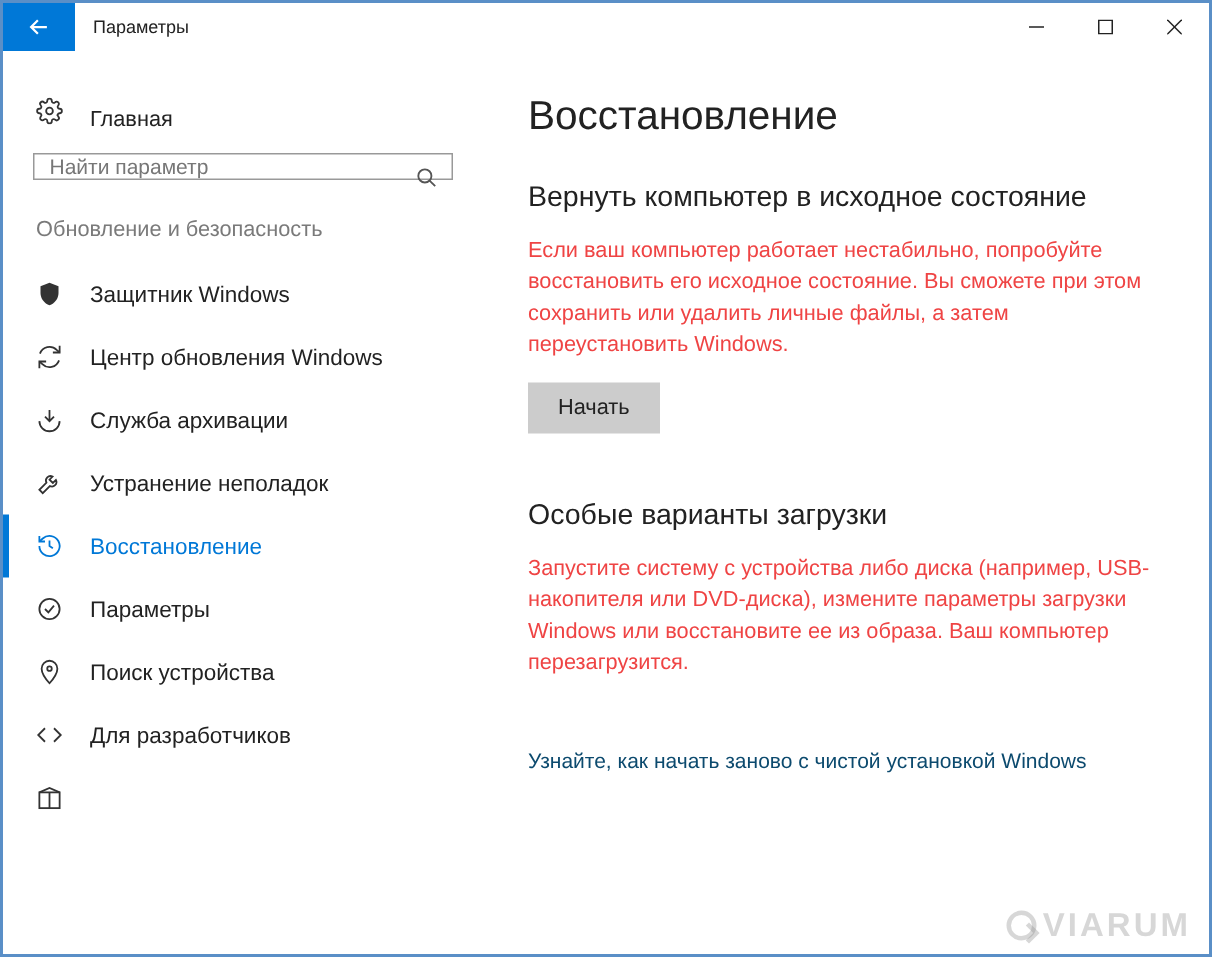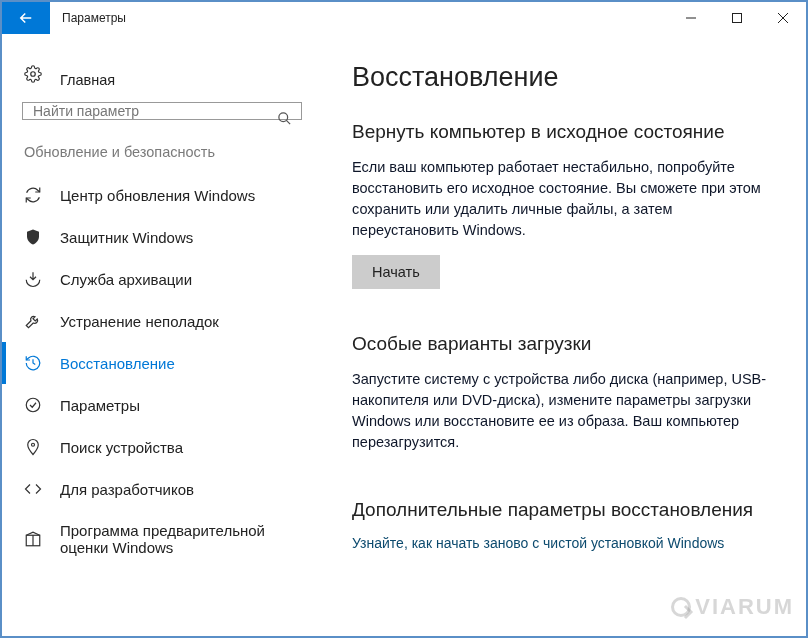--- a/index.html
+++ b/index.html
@@ -29,29 +29,29 @@
 .nav-item { display: flex; align-items: center; padding: 12px 20px 12px 22px; gap: 18px; cursor: pointer; position: relative; }
 .nav-item .icon { width: 18px; display:flex; align-items:center; justify-content:center; color:#333; }
 .nav-item .label { font-size: 15px; color: #222; }
 .nav-item.active::before { content:""; position:absolute; left:0; top:0; bottom:0; width:4px; background:#0078d7; }
 .nav-item.active .label { color: #0078d7; }
 .nav-item.active .icon { color: #0078d7; }
 
 .main { flex: 1; padding: 28px 24px 0 30px; overflow: hidden; }
 .h1 { font-size: 27px; font-weight: 400; color: #222; margin-bottom: 28px; }
 .h2 { font-size: 19px; font-weight: 400; color: #222; margin-bottom: 14px; }
-.para { font-size: 14.5px; line-height: 1.45; color: #0f172a; margin-bottom: 14px; max-width: 420px; }
+.para { font-size: 14.5px; line-height: 1.45; color: #ef4444; margin-bottom: 14px; max-width: 420px; }
 .btn { display: inline-block; background: #ccc; border: none; padding: 9px 20px; font-size: 14.5px; color: #222; cursor: pointer; margin-bottom: 0; }
 .section-gap { height: 44px; }
 .link { color: #0c4a6e; font-size: 14px; cursor: pointer; }
 
 .highlight-box { border: 3px solid #c40000; padding: 8px 10px; display:inline-block; position: relative; }
 .badge { position: absolute; right: -36px; bottom: -6px; width: 22px; height: 22px; border-radius: 50%; background: #c40000; color: #fff; font-size: 13px; font-weight: bold; display:flex; align-items:center; justify-content:center; }
 
-.watermark { position: absolute; right: 12px; bottom: 16px; font-size: 22px; letter-spacing: 2px; color: rgba(140,140,140,0.35); font-weight: 600; pointer-events:none; display:flex; align-items:center; gap:4px;}
+.watermark { position: absolute; right: 12px; bottom: 6px; font-size: 22px; letter-spacing: 2px; color: rgba(140,140,140,0.35); font-weight: 600; pointer-events:none; display:flex; align-items:center; gap:4px;}
 .watermark .wm-circ { width:20px; height:20px; border:3px solid rgba(140,140,140,0.35); border-radius:50%; display:inline-block; position:relative;}
 .watermark .wm-circ::after{content:""; position:absolute; right:-3px; bottom:-3px; width:7px; height:7px; border-right:3px solid rgba(140,140,140,0.35); border-bottom:3px solid rgba(140,140,140,0.35); transform:rotate(-45deg);}
 </style>
 </head>
 <body>
 
 <div class="titlebar">
   <div class="back-btn">
     <svg width="18" height="18" viewBox="0 0 24 24" fill="none" stroke="currentColor" stroke-width="2">
         <path d="M19 12H5M11 18l-6-6 6-6"></path>
@@ -96,34 +96,34 @@
             <circle cx="10" cy="10" r="7"></circle>
             <line x1="21" y1="21" x2="15" y2="15"></line>
           </svg>
       </span>
     </div>
 
     <div class="section-header">Обновление и безопасность</div>
 
     <div class="nav-item">
       <span class="icon">
+          <svg width="18" height="18" viewBox="0 0 24 24" fill="currentColor">
+            <path d="M12 2l8 3v6c0 5-3.4 9.3-8 11-4.6-1.7-8-6-8-11V5l8-3z"></path>
+          </svg>
+        </span>
+      <span class="label">Защитник Windows</span>
+    </div>
+    <div class="nav-item">
+      <span class="icon">
           <svg width="18" height="18" viewBox="0 0 24 24" fill="none" stroke="currentColor" stroke-width="1.6">
             <path d="M21 2v6h-6M3 22v-6h6"></path>
             <path d="M3.51 9a9 9 0 0 1 14.85-3.36L21 8M20.49 15a9 9 0 0 1-14.85 3.36L3 16"></path>
           </svg>
         </span>
       <span class="label">Центр обновления Windows</span>
-    </div>
-    <div class="nav-item">
-      <span class="icon">
-          <svg width="18" height="18" viewBox="0 0 24 24" fill="currentColor">
-            <path d="M12 2l8 3v6c0 5-3.4 9.3-8 11-4.6-1.7-8-6-8-11V5l8-3z"></path>
-          </svg>
-        </span>
-      <span class="label">Защитник Windows</span>
     </div>
     <div class="nav-item">
       <span class="icon">
           <svg width="18" height="18" viewBox="0 0 24 24" fill="none" stroke="currentColor" stroke-width="1.6">
             <path d="M12 3v10M8 9l4 4 4-4"></path>
             <path d="M3 13a9 9 0 0 0 18 0"></path>
           </svg>
         </span>
       <span class="label">Служба архивации</span>
     </div>
@@ -171,39 +171,37 @@
         </span>
       <span class="label">Для разработчиков</span>
     </div>
     <div class="nav-item">
       <span class="icon">
           <svg width="18" height="18" viewBox="0 0 24 24" fill="none" stroke="currentColor" stroke-width="1.6">
             <rect x="3" y="7" width="18" height="14"></rect>
             <path d="M3 7l9-4 9 4M12 7v14"></path>
           </svg>
         </span>
-      <span class="label">Программа предварительной оценки Windows</span>
     </div>
   </div>
 
   <div class="main">
     <div class="h1">Восстановление</div>
 
     <div class="h2">Вернуть компьютер в исходное состояние</div>
     <div class="para">Если ваш компьютер работает нестабильно, попробуйте восстановить его исходное состояние. Вы сможете при этом сохранить или удалить личные файлы, а затем переустановить Windows.</div>
     <button class="btn">Начать</button>
 
     <div class="section-gap"></div>
 
     <div class="h2">Особые варианты загрузки</div>
     <div class="para">Запустите систему с устройства либо диска (например, USB-накопителя или DVD-диска), измените параметры загрузки Windows или восстановите ее из образа. Ваш компьютер перезагрузится.</div>
 
     <div style="height:32px"></div>
 
-    <div class="h2">Дополнительные параметры восстановления</div>
     <div class="link">Узнайте, как начать заново с чистой установкой Windows</div>
   </div>
 </div>
 
 <div class="watermark">
   <span class="wm-circ"></span>
     <span>VIARUM</span>
 </div>
 
 </body></html>

